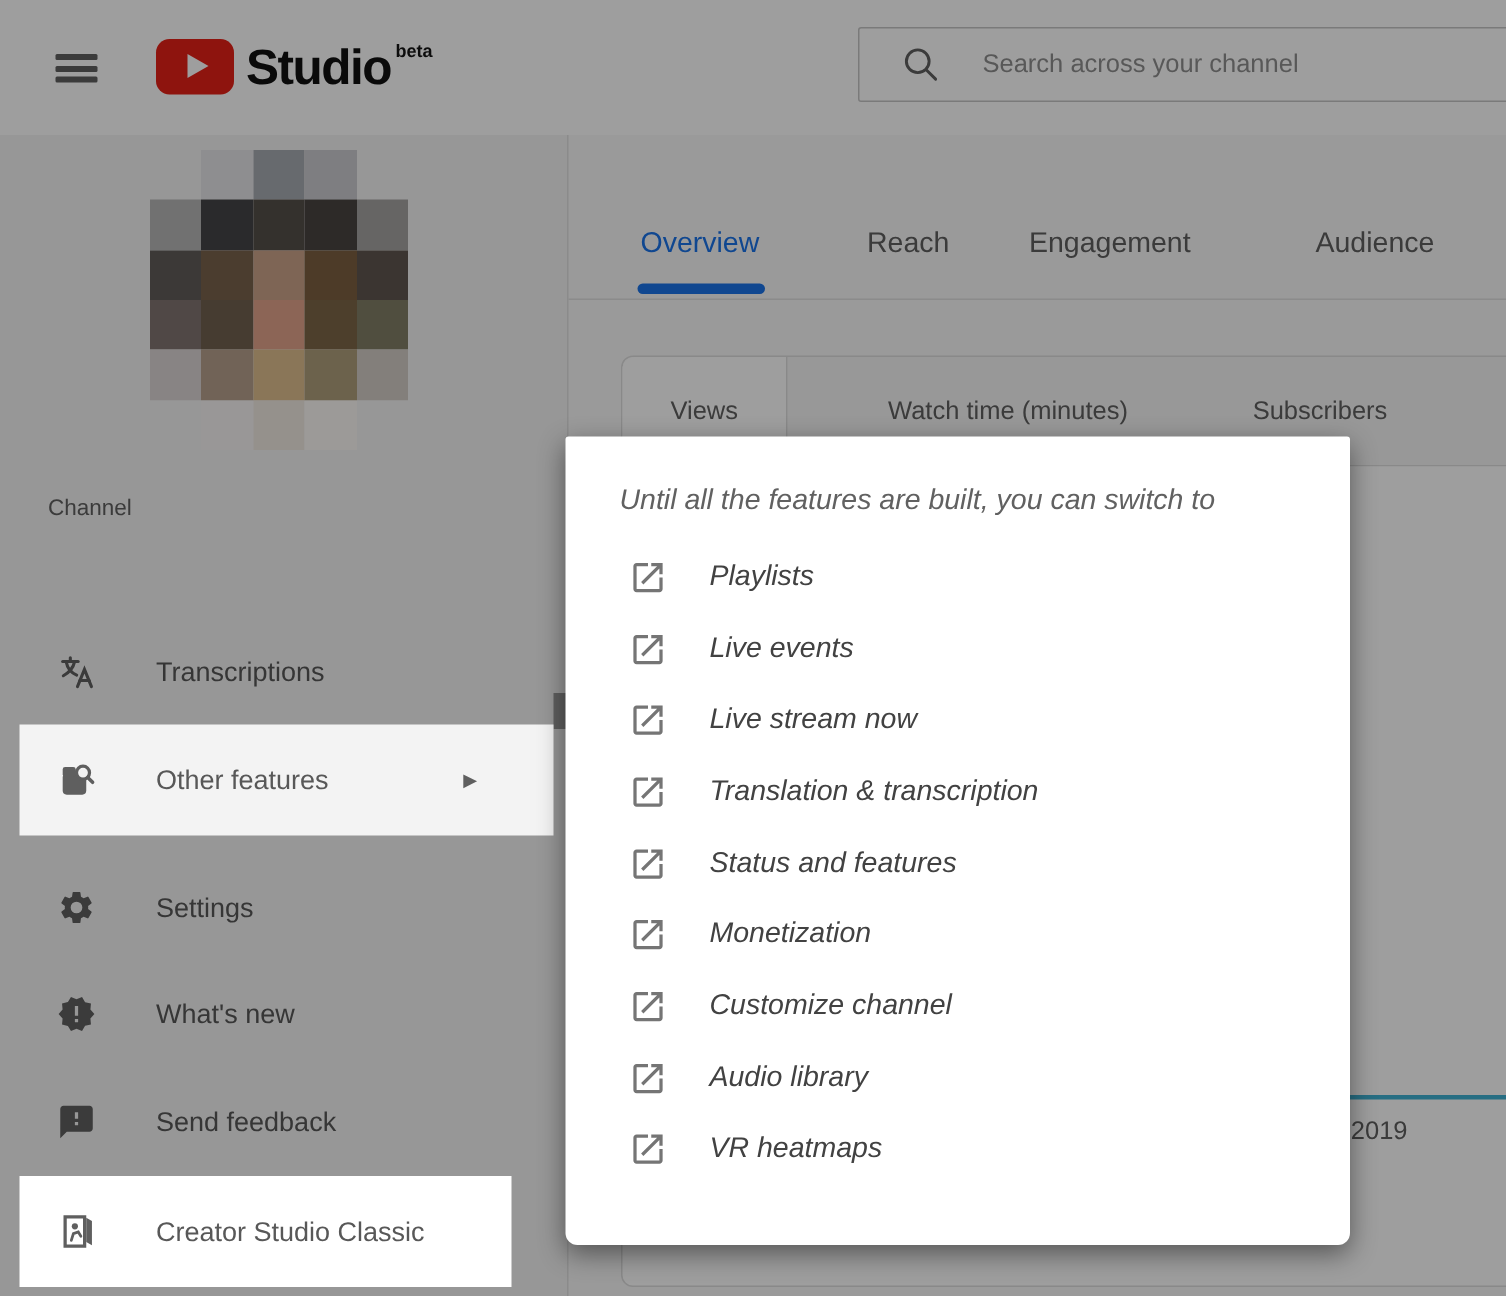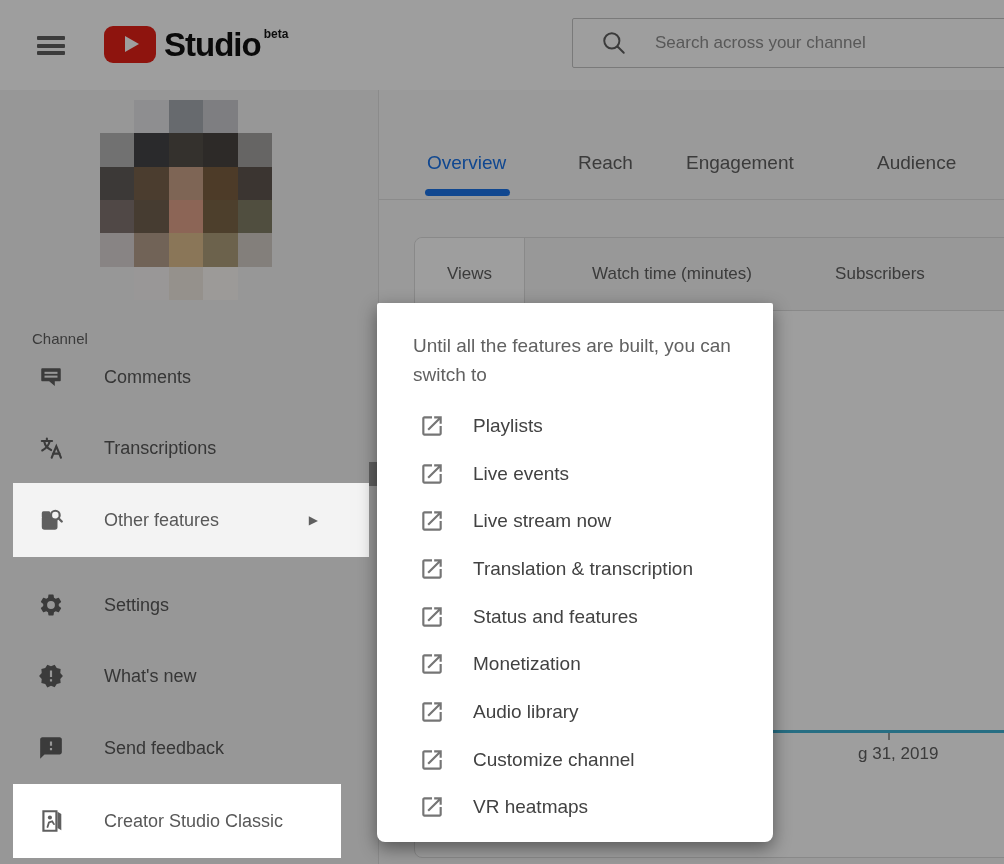--- a/index.html
+++ b/index.html
@@ -58,22 +58,22 @@
   .metric-cell-selected { width:110px; height:100%; background:#fff; border-right:1px solid #ddd;
                           display:flex; align-items:center; justify-content:center; cursor:pointer; }
   .metric-label { font-size:17px; color:#606060; white-space:nowrap; }
   .metric-float { position:absolute; top:50%; transform:translate(-50%,-50%); cursor:pointer; }
   .chart-line { position:absolute; left:18px; top:492px; width:610px; height:3px; background:#3fb2d4; }
   .chart-tick { position:absolute; left:473px; top:495px; width:2px; height:7px; background:#9e9e9e; }
   .chart-date { position:absolute; left:443px; top:506px; font-size:17px; color:#606060; white-space:nowrap; }
 
   
   .scrim { position:absolute; left:0; top:0; width:1004px; height:864px; background:rgba(0,0,0,0.38); z-index:10; }
-  .popup { position:absolute; left:377px; top:303px; width:396px; height:539px; background:#fff; z-index:30;
-           border-radius:2px 2px 8px 8px; box-shadow:0 6px 18px rgba(0,0,0,0.45); }
+  .popup { position:absolute; left:377px; top:291px; width:523px; height:539px; background:#fff; z-index:30;
+           border-radius:2px 2px 8px 8px; box-shadow:0 6px 18px rgba(0,0,0,0.45);font-style:italic; }
   .promo { padding:28px 36px 0 36px; font-size:19px; line-height:29px; color:#616161; }
   .promo .line { display:block; }
   .promo .line2 span { display:inline; }
   .learn-more { color:#1a73e8; text-decoration:none; margin-left:5px; cursor:pointer; }
   .menu-list { margin-top:13px; }
   .menu-item { height:47.7px; display:flex; align-items:center; padding-left:42px; cursor:pointer; }
   .menu-item svg { flex:0 0 auto; }
   .menu-item .mi-label { margin-left:28px; font-size:19px; color:#424242; white-space:nowrap; }
 </style>
 </head>
@@ -129,28 +129,20 @@
         <div style="background: rgb(175, 158, 123);"></div>
         <div style="background: rgb(211, 206, 199);"></div>
         <div style="background: rgb(244, 244, 244);"></div>
         <div style="background: rgb(247, 244, 244);"></div>
         <div style="background: rgb(241, 234, 227);"></div>
         <div style="background: rgb(252, 249, 246);"></div>
         <div style="background: rgb(244, 244, 244);"></div>
       </div>
     <div class="section-label">Channel</div>
 
-    <div class="nav-item" style="top:263px">
-      <svg class="nav-icon" viewBox="0 0 24 24">
-        <path fill="#5f5f5f" d="M3 5c0-.6.45-1 1-1h16c.55 0 1 .4 1 1v10c0 .55-.45 1-1 1h-4.5v4.2l-5.2-4.2H4c-.55 0-1-.45-1-1V5z"></path>
-        <rect x="6" y="7.2" width="12" height="1.9" fill="#f4f4f4"></rect>
-        <rect x="6" y="10.7" width="12" height="1.9" fill="#f4f4f4"></rect>
-      </svg>
-      <span class="nav-label">Comments</span>
-    </div>
 
     <div class="nav-item" style="top:334px">
       <svg class="nav-icon" viewBox="0 0 24 24" fill="none" stroke="#5f5f5f" stroke-width="1.9" stroke-linecap="round">
         <path d="M3.5 5.5h9.5"></path>
           <path d="M8.2 3.2v2.3"></path>
         <path d="M5.7 5.8c.6 3.5 3.1 6.6 6.4 8.1"></path>
         <path d="M10.8 5.8c-.7 3.2-3.3 6.5-6.9 8.5"></path>
         <path d="M12.6 21l4.3-10.6L21.2 21"></path>
           <path d="M14.1 17.2h5.7"></path>
       </svg>
@@ -265,30 +257,30 @@
       <div class="menu-item">
         <svg width="26" height="26" viewBox="0 0 24 24">
             <path fill="#757575" d="M19 19H5V5h7V3H5c-1.11 0-2 .9-2 2v14c0 1.1.89 2 2 2h14c1.1 0 2-.9 2-2v-7h-2v7zM14 3v2h3.59l-9.83 9.83 1.41 1.41L19 6.41V10h2V3h-7z"></path>
           </svg>
         <span class="mi-label">Monetization</span>
       </div>
       <div class="menu-item">
         <svg width="26" height="26" viewBox="0 0 24 24">
             <path fill="#757575" d="M19 19H5V5h7V3H5c-1.11 0-2 .9-2 2v14c0 1.1.89 2 2 2h14c1.1 0 2-.9 2-2v-7h-2v7zM14 3v2h3.59l-9.83 9.83 1.41 1.41L19 6.41V10h2V3h-7z"></path>
           </svg>
+        <span class="mi-label">Customize channel</span>
+      </div>
+      <div class="menu-item">
+        <svg width="26" height="26" viewBox="0 0 24 24">
+            <path fill="#757575" d="M19 19H5V5h7V3H5c-1.11 0-2 .9-2 2v14c0 1.1.89 2 2 2h14c1.1 0 2-.9 2-2v-7h-2v7zM14 3v2h3.59l-9.83 9.83 1.41 1.41L19 6.41V10h2V3h-7z"></path>
+          </svg>
         <span class="mi-label">Audio library</span>
       </div>
       <div class="menu-item">
         <svg width="26" height="26" viewBox="0 0 24 24">
             <path fill="#757575" d="M19 19H5V5h7V3H5c-1.11 0-2 .9-2 2v14c0 1.1.89 2 2 2h14c1.1 0 2-.9 2-2v-7h-2v7zM14 3v2h3.59l-9.83 9.83 1.41 1.41L19 6.41V10h2V3h-7z"></path>
           </svg>
-        <span class="mi-label">Customize channel</span>
-      </div>
-      <div class="menu-item">
-        <svg width="26" height="26" viewBox="0 0 24 24">
-            <path fill="#757575" d="M19 19H5V5h7V3H5c-1.11 0-2 .9-2 2v14c0 1.1.89 2 2 2h14c1.1 0 2-.9 2-2v-7h-2v7zM14 3v2h3.59l-9.83 9.83 1.41 1.41L19 6.41V10h2V3h-7z"></path>
-          </svg>
         <span class="mi-label">VR heatmaps</span>
       </div>
     </div>
   </div>
 
 </div>
 
 </body></html>

